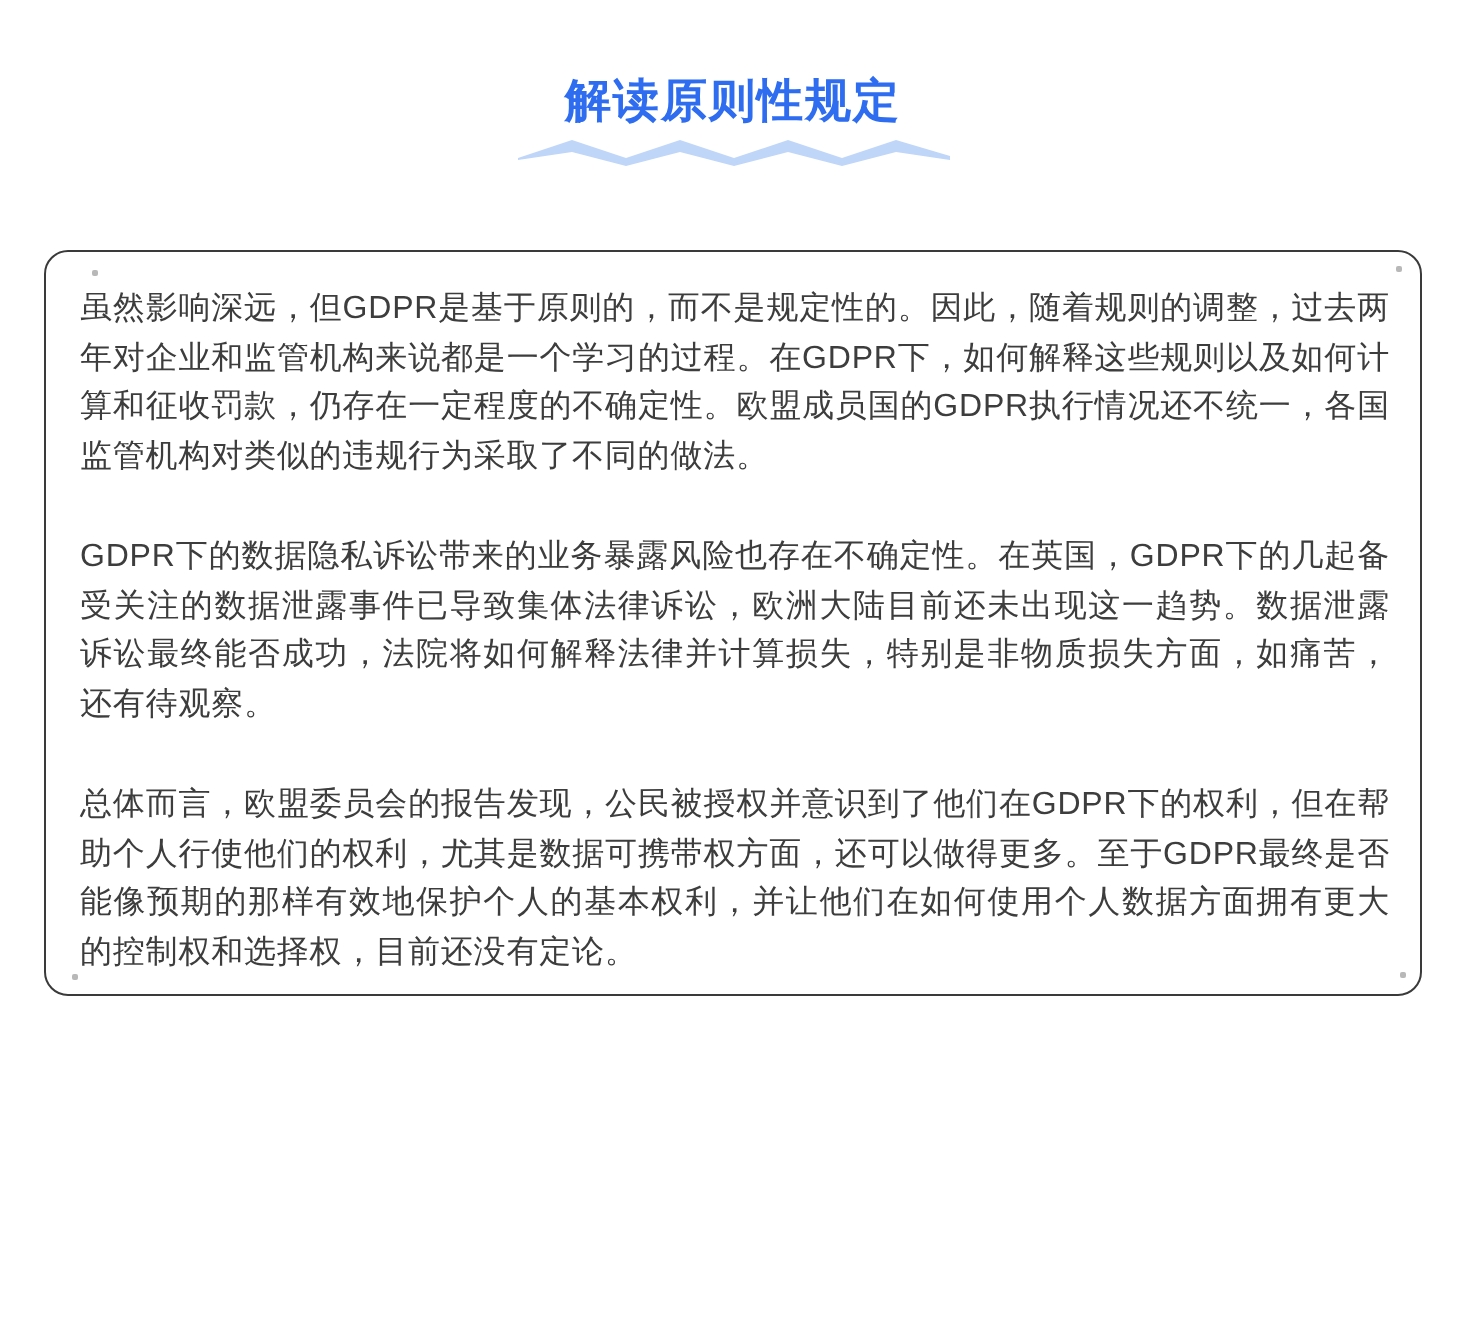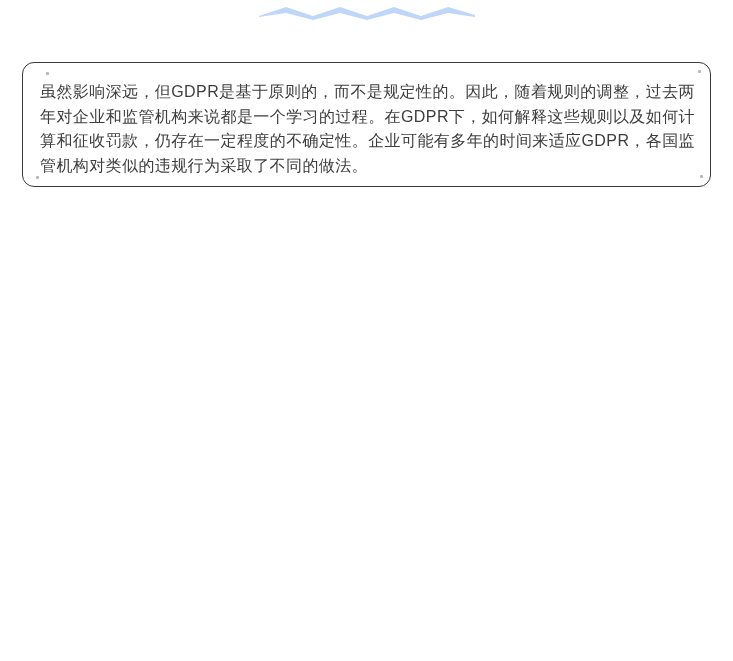--- a/index.html
+++ b/index.html
@@ -70,27 +70,30 @@
   .corner-mark.tr { right: 9px;  top: 7px; }
   .corner-mark.bl { left: 13px;  bottom: 7px; }
   .corner-mark.br { right: 7px;  bottom: 8px; }
 </style>
 </head>
 <body>
 
 <div class="page">
 
   <header class="page-header">
+    <h1 class="doc-title">解读原则性规定</h1>
     <svg class="wave-wrap" viewBox="0 0 216 16" width="216" height="16" xmlns="http://www.w3.org/2000/svg" aria-hidden="true">
       <polygon fill="#bfd6f8" points="0,12 27,3 54,12 81,3 108,12 135,3 162,12 189,3 216,11 216,13 189,9 162,16 135,9 108,16 81,9 54,16 27,9 0,13"></polygon>
     </svg>
   </header>
 
   <section class="content-box">
     <span class="corner-mark tl"></span>
     <span class="corner-mark tr"></span>
     <span class="corner-mark bl"></span>
     <span class="corner-mark br"></span>
 
-    <p>虽然影响深远，但GDPR是基于原则的，而不是规定性的。因此，随着规则的调整，过去两年对企业和监管机构来说都是一个学习的过程。在GDPR下，如何解释这些规则以及如何计算和征收罚款，仍存在一定程度的不确定性。企业可能有多年的时间来适应GDPR，各国监管机构对类似的违规行为采取了不同的做法。</p>
+    <p>虽然影响深远，但GDPR是基于原则的，而不是规定性的。因此，随着规则的调整，过去两年对企业和监管机构来说都是一个学习的过程。在GDPR下，如何解释这些规则以及如何计算和征收罚款，仍存在一定程度的不确定性。欧盟成员国的GDPR执行情况还不统一，各国监管机构对类似的违规行为采取了不同的做法。</p>
+    <p>GDPR下的数据隐私诉讼带来的业务暴露风险也存在不确定性。在英国，GDPR下的几起备受关注的数据泄露事件已导致集体法律诉讼，欧洲大陆目前还未出现这一趋势。数据泄露诉讼最终能否成功，法院将如何解释法律并计算损失，特别是非物质损失方面，如痛苦，还有待观察。</p>
+    <p>总体而言，欧盟委员会的报告发现，公民被授权并意识到了他们在GDPR下的权利，但在帮助个人行使他们的权利，尤其是数据可携带权方面，还可以做得更多。至于GDPR最终是否能像预期的那样有效地保护个人的基本权利，并让他们在如何使用个人数据方面拥有更大的控制权和选择权，目前还没有定论。</p>
   </section>
 
 </div>
 
 </body></html>

